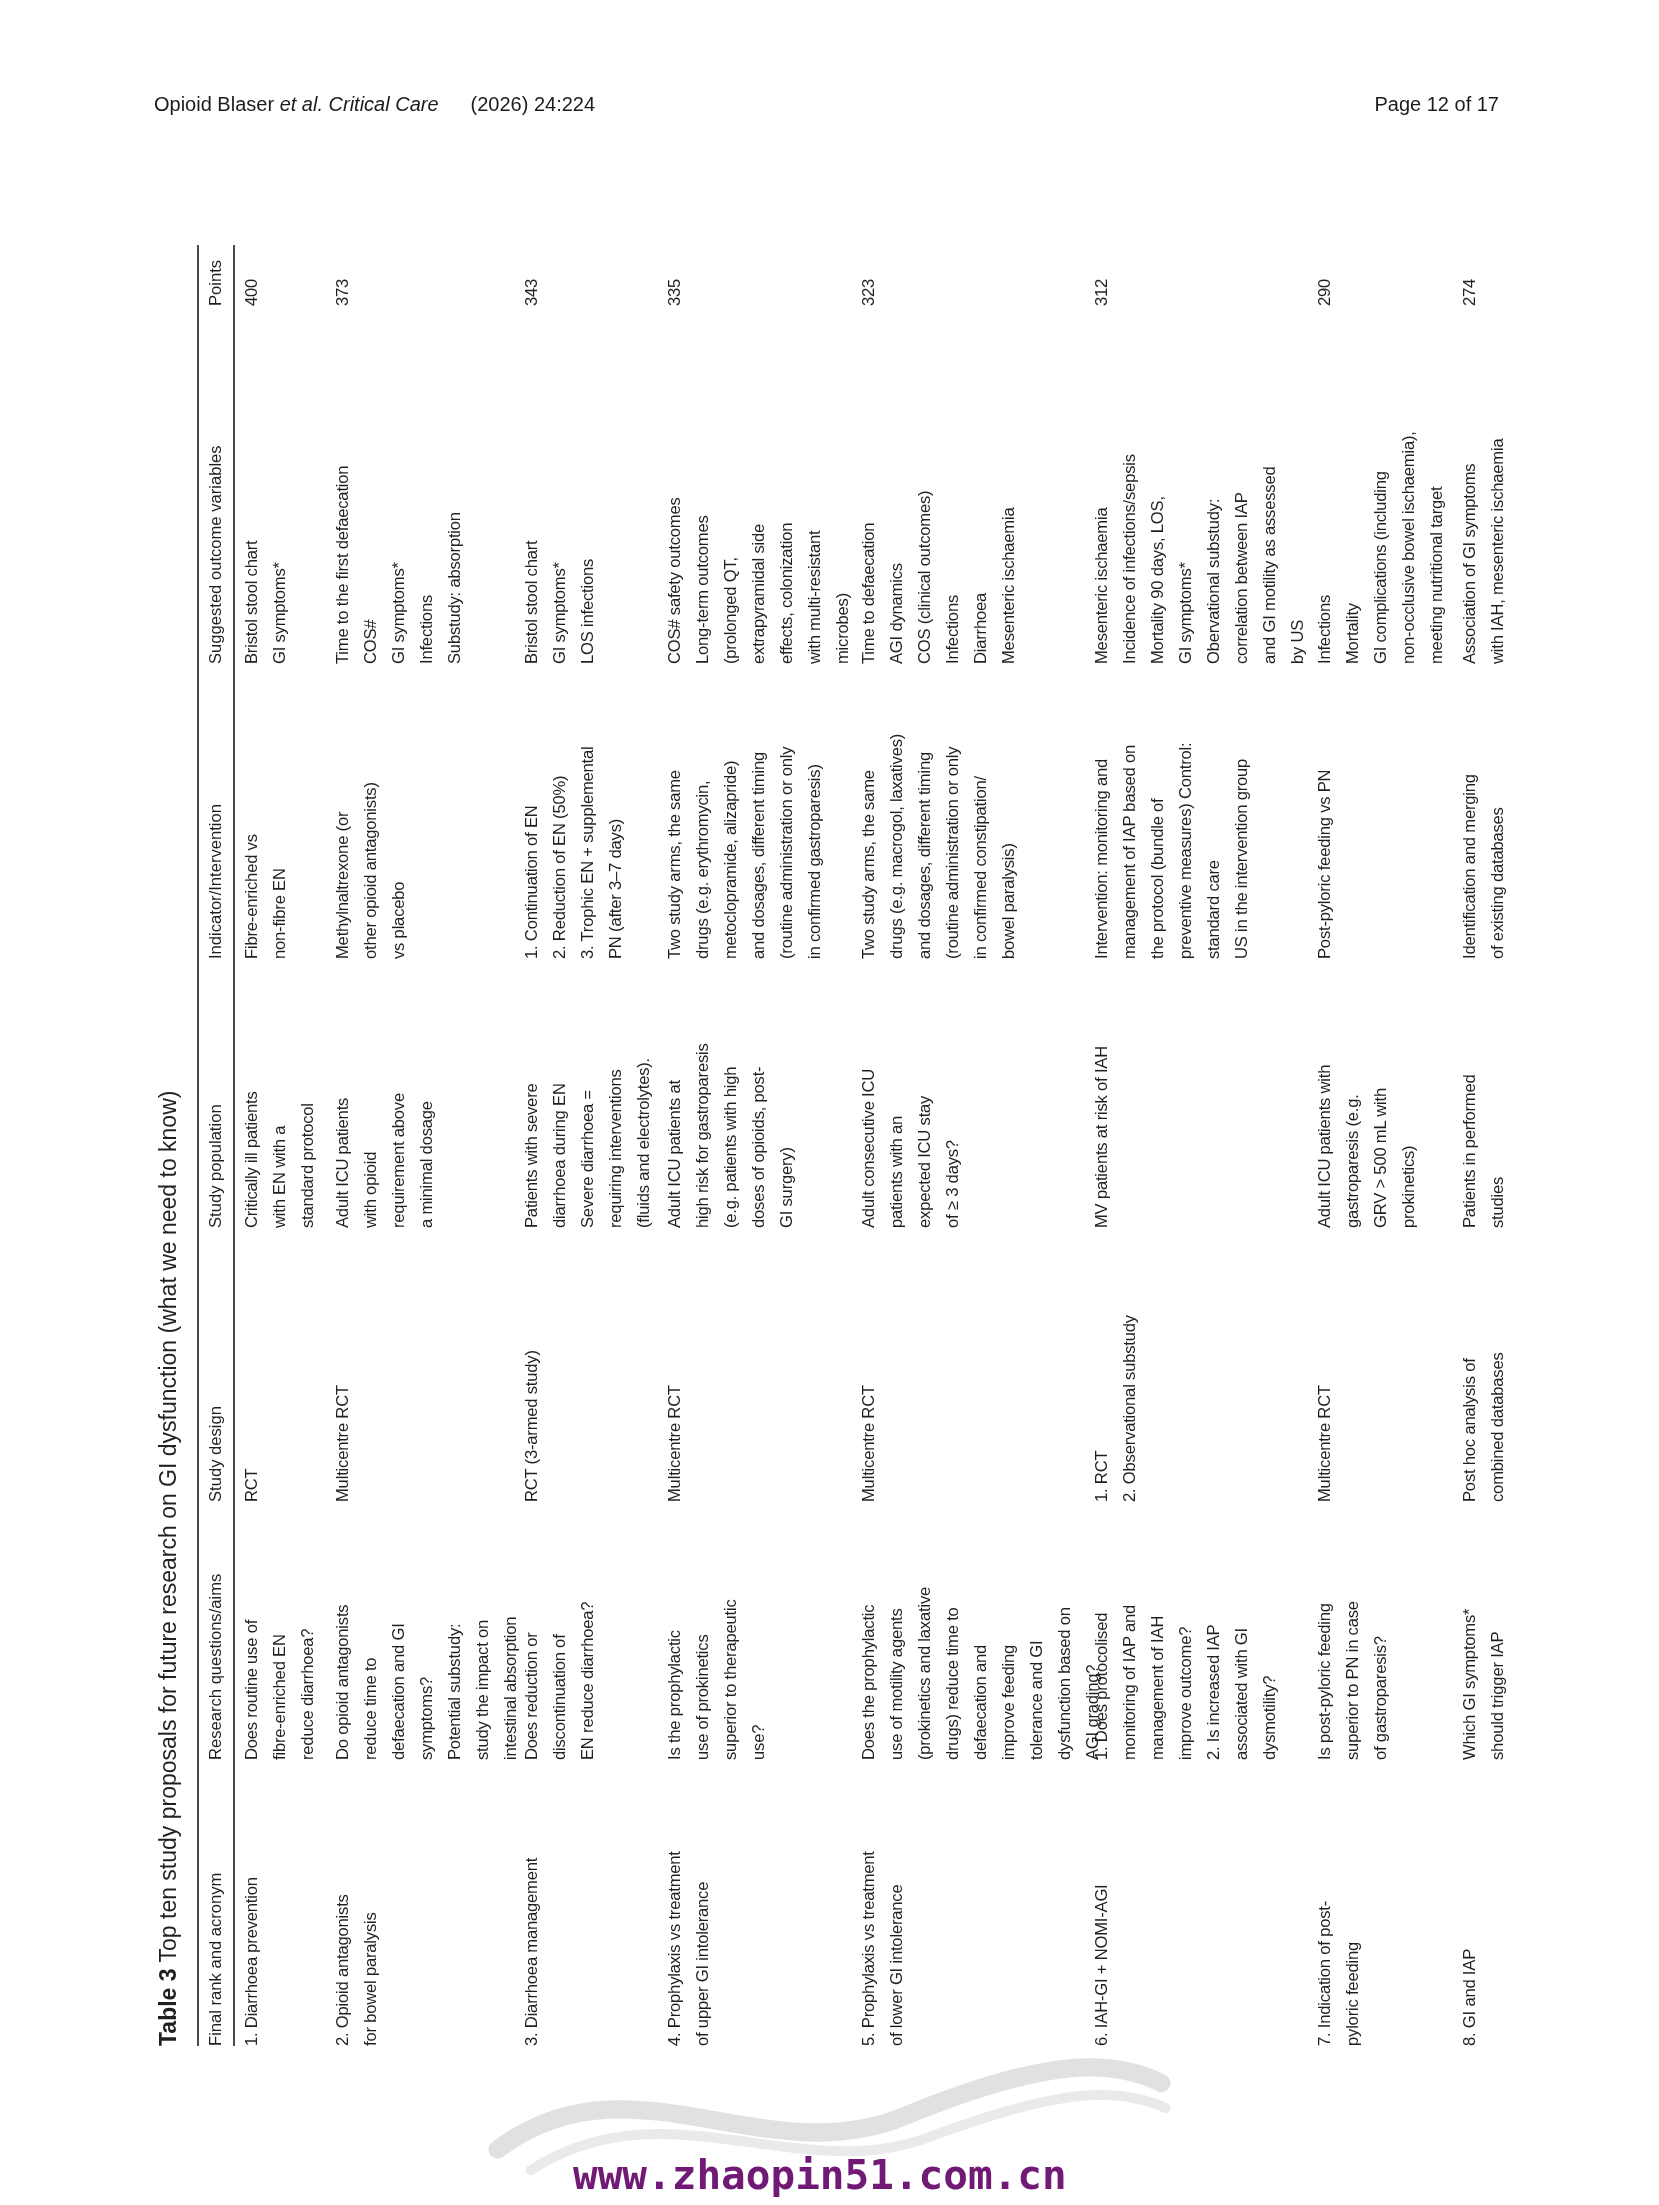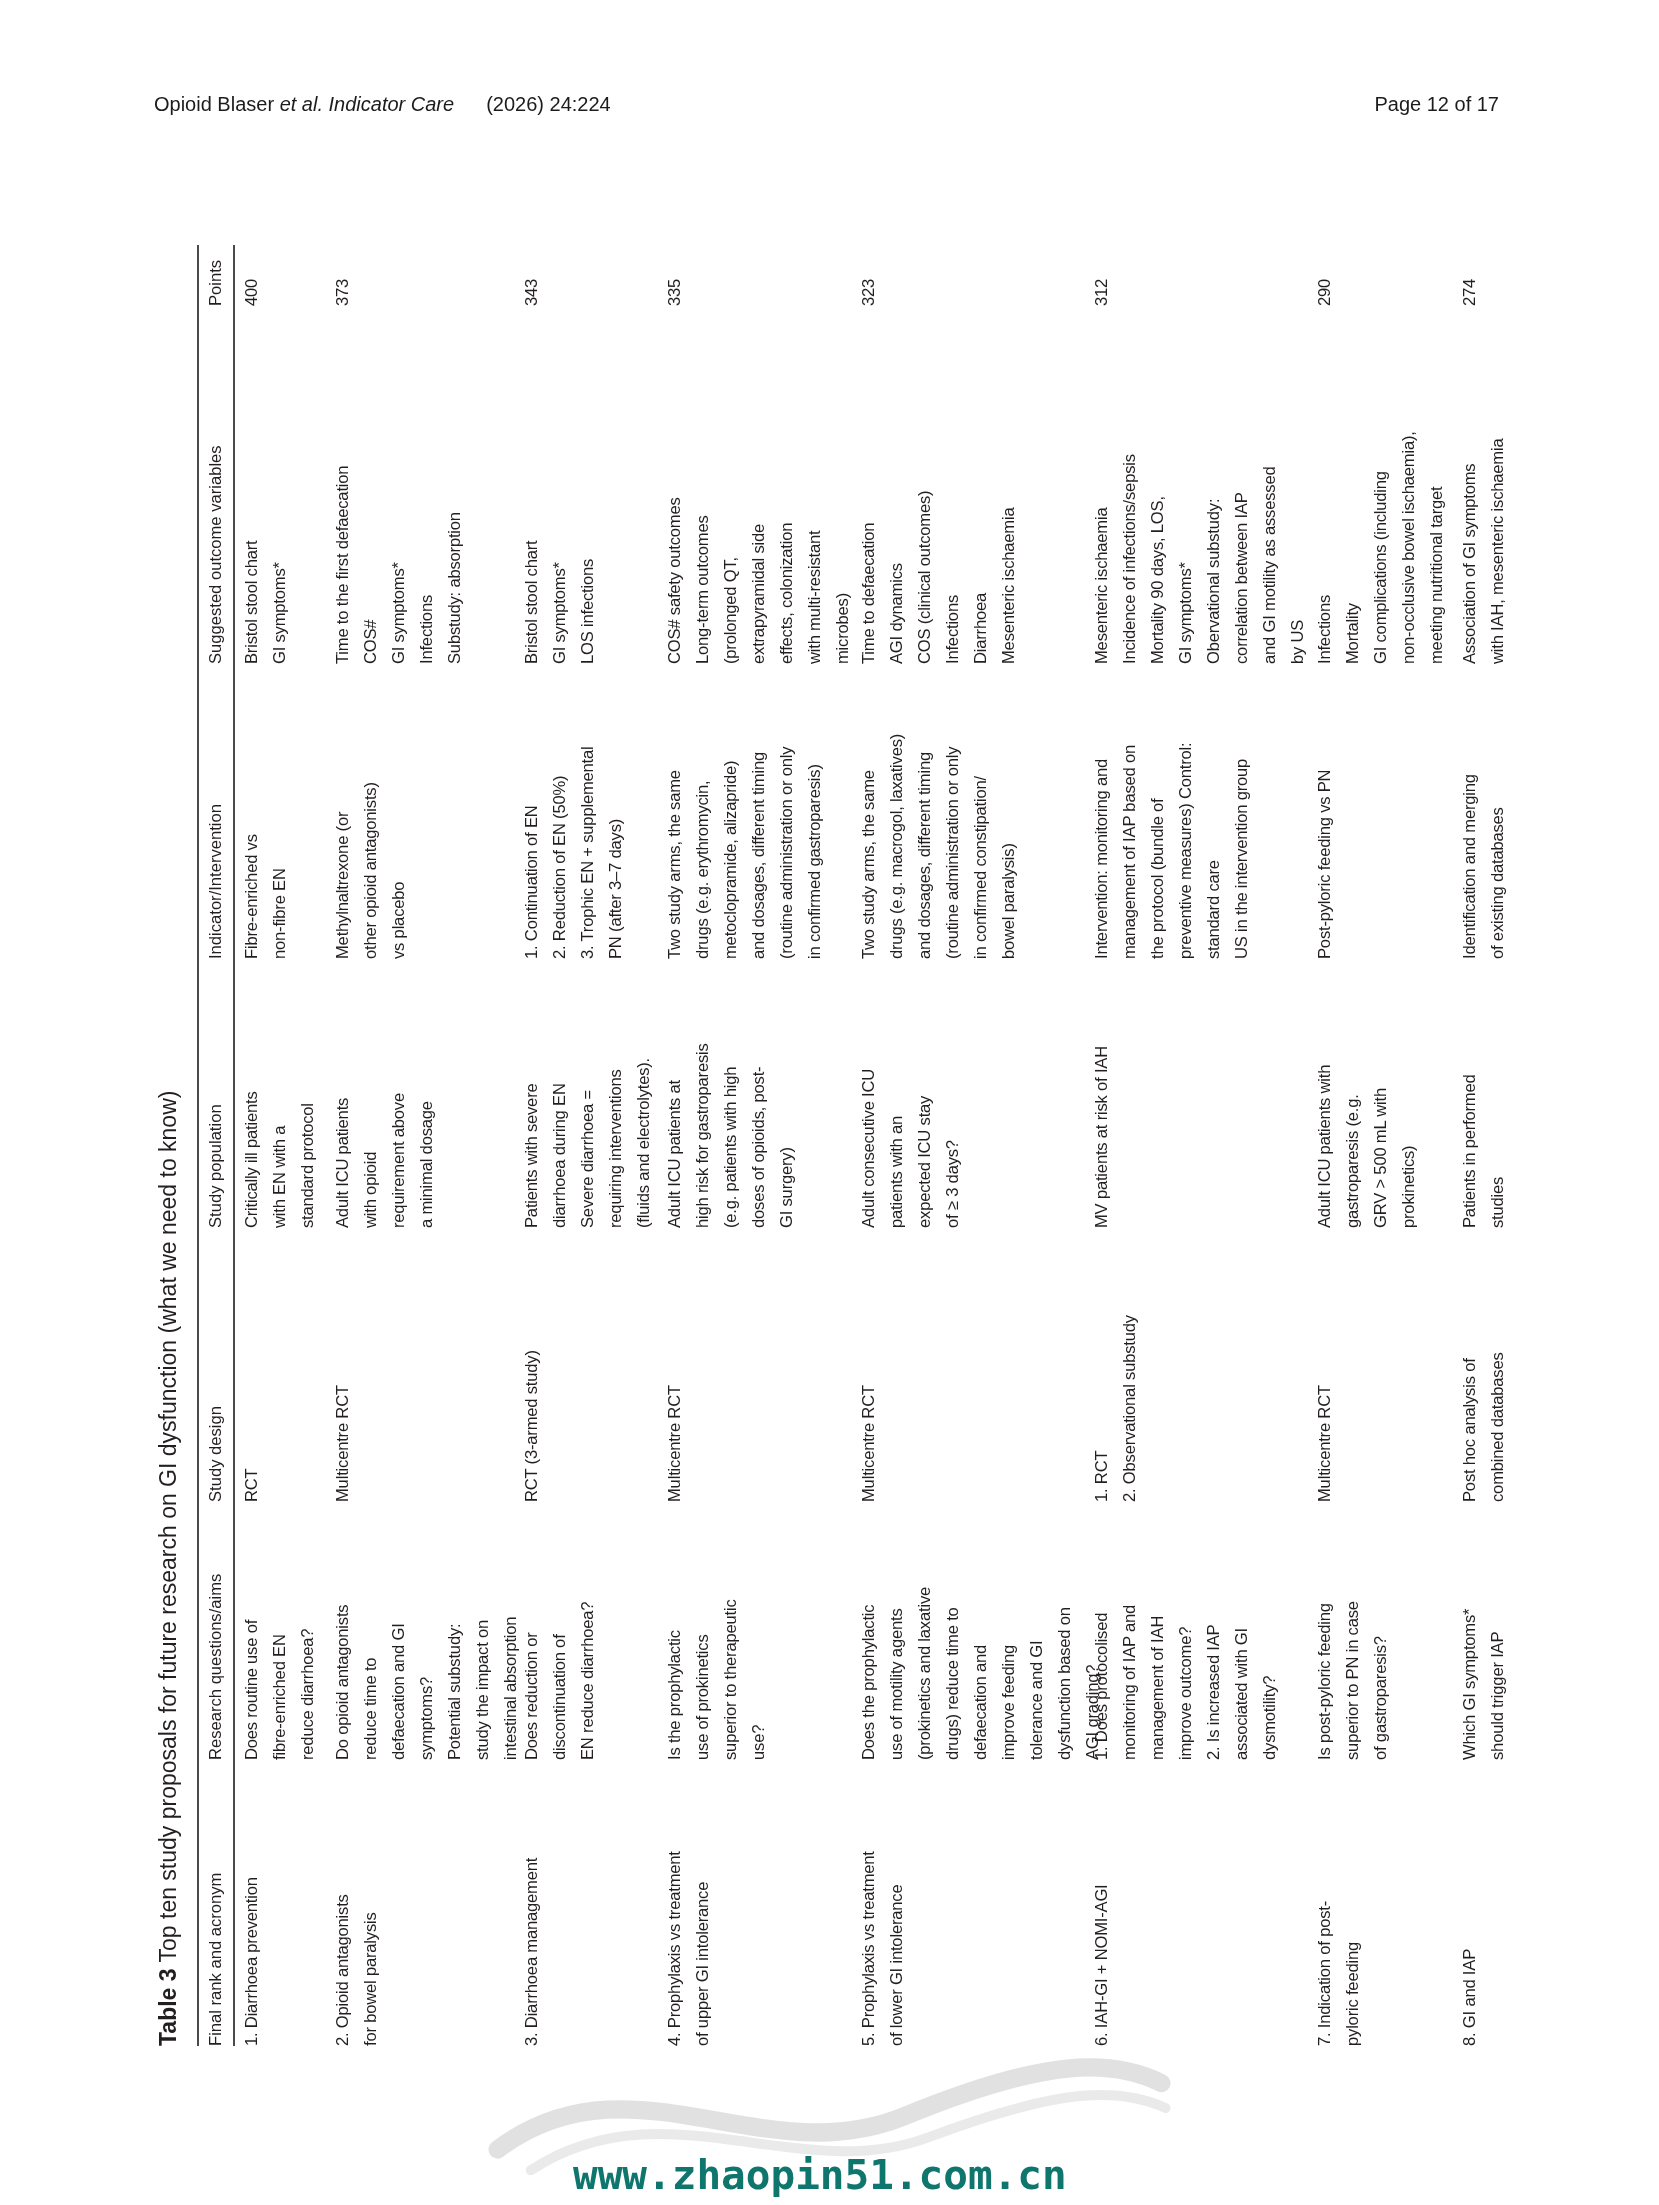--- a/index.html
+++ b/index.html
@@ -41,28 +41,28 @@
   .c-pop{left:818px;width:261px;}
   .c-ind{left:1087px;width:286px;}
   .c-out{left:1382px;width:353px;}
   .c-pts{left:1740px;width:61px;}
   
   .wm-wrap{position:absolute;left:0;top:1975px;width:1660px;height:230px;}
   .wm-swoosh{position:absolute;left:481px;top:50px;}
   .wm-text{
     position:absolute;left:573px;top:176px;width:515px;
     font-family:"DejaVu Sans Mono", monospace;font-weight:bold;
-    font-size:41px;letter-spacing:0px;color:#0f766e;white-space:nowrap;
+    font-size:41px;letter-spacing:0px;color:#701a75;white-space:nowrap;
   }
 </style>
 </head>
 <body>
 
 <div class="page-head">
-  <span class="cite"><span>Opioid Blaser </span><span class="it">et al. Indicator Care</span><span class="issue">(2026) 24:224</span></span>
+  <span class="cite"><span>Opioid Blaser </span><span class="it">et al. Critical Care</span><span class="issue">(2026) 24:224</span></span>
   <span class="pagelabel">Page 12 of 17</span>
 </div>
 
 <div class="rot">
   <div class="tbl-title"><span class="tb">Table 3</span><span> Top ten study proposals for future research on GI dysfunction (what we need to know)</span></div>
 
   <div class="rule top"></div>
 
   <div class="hdr c-rank">Final rank and acronym</div>
   <div class="hdr c-research">Research questions/aims</div>

